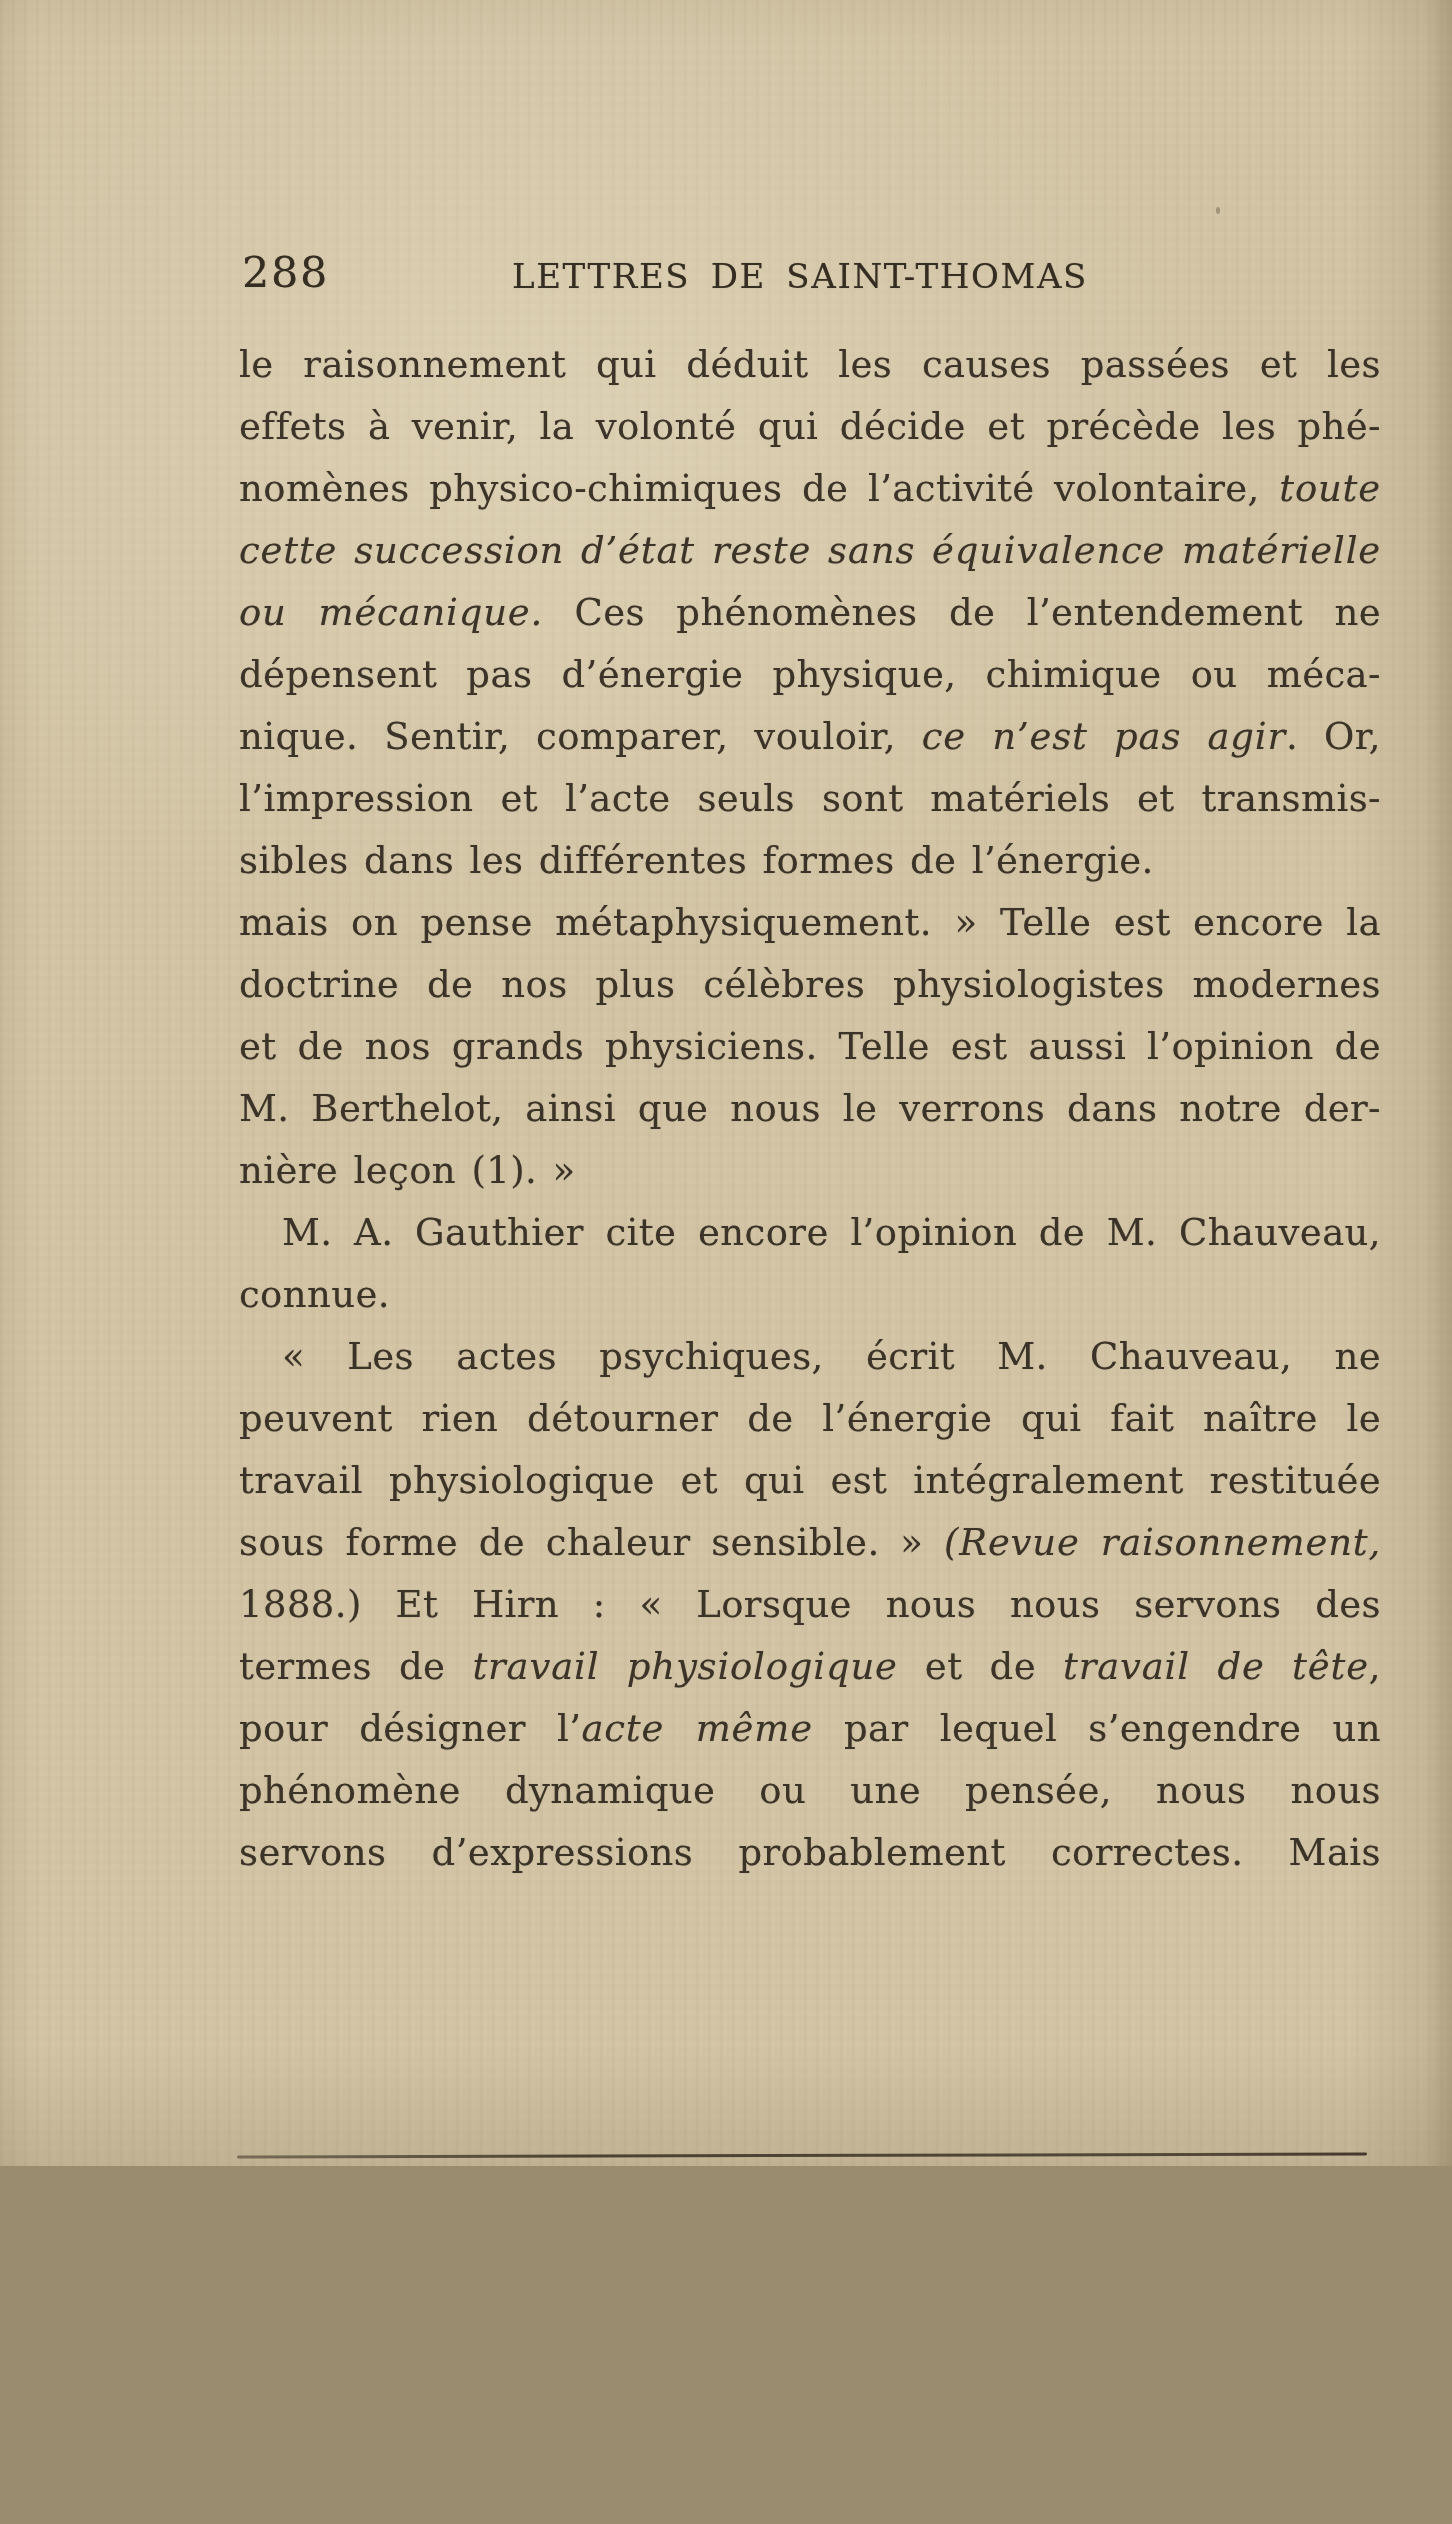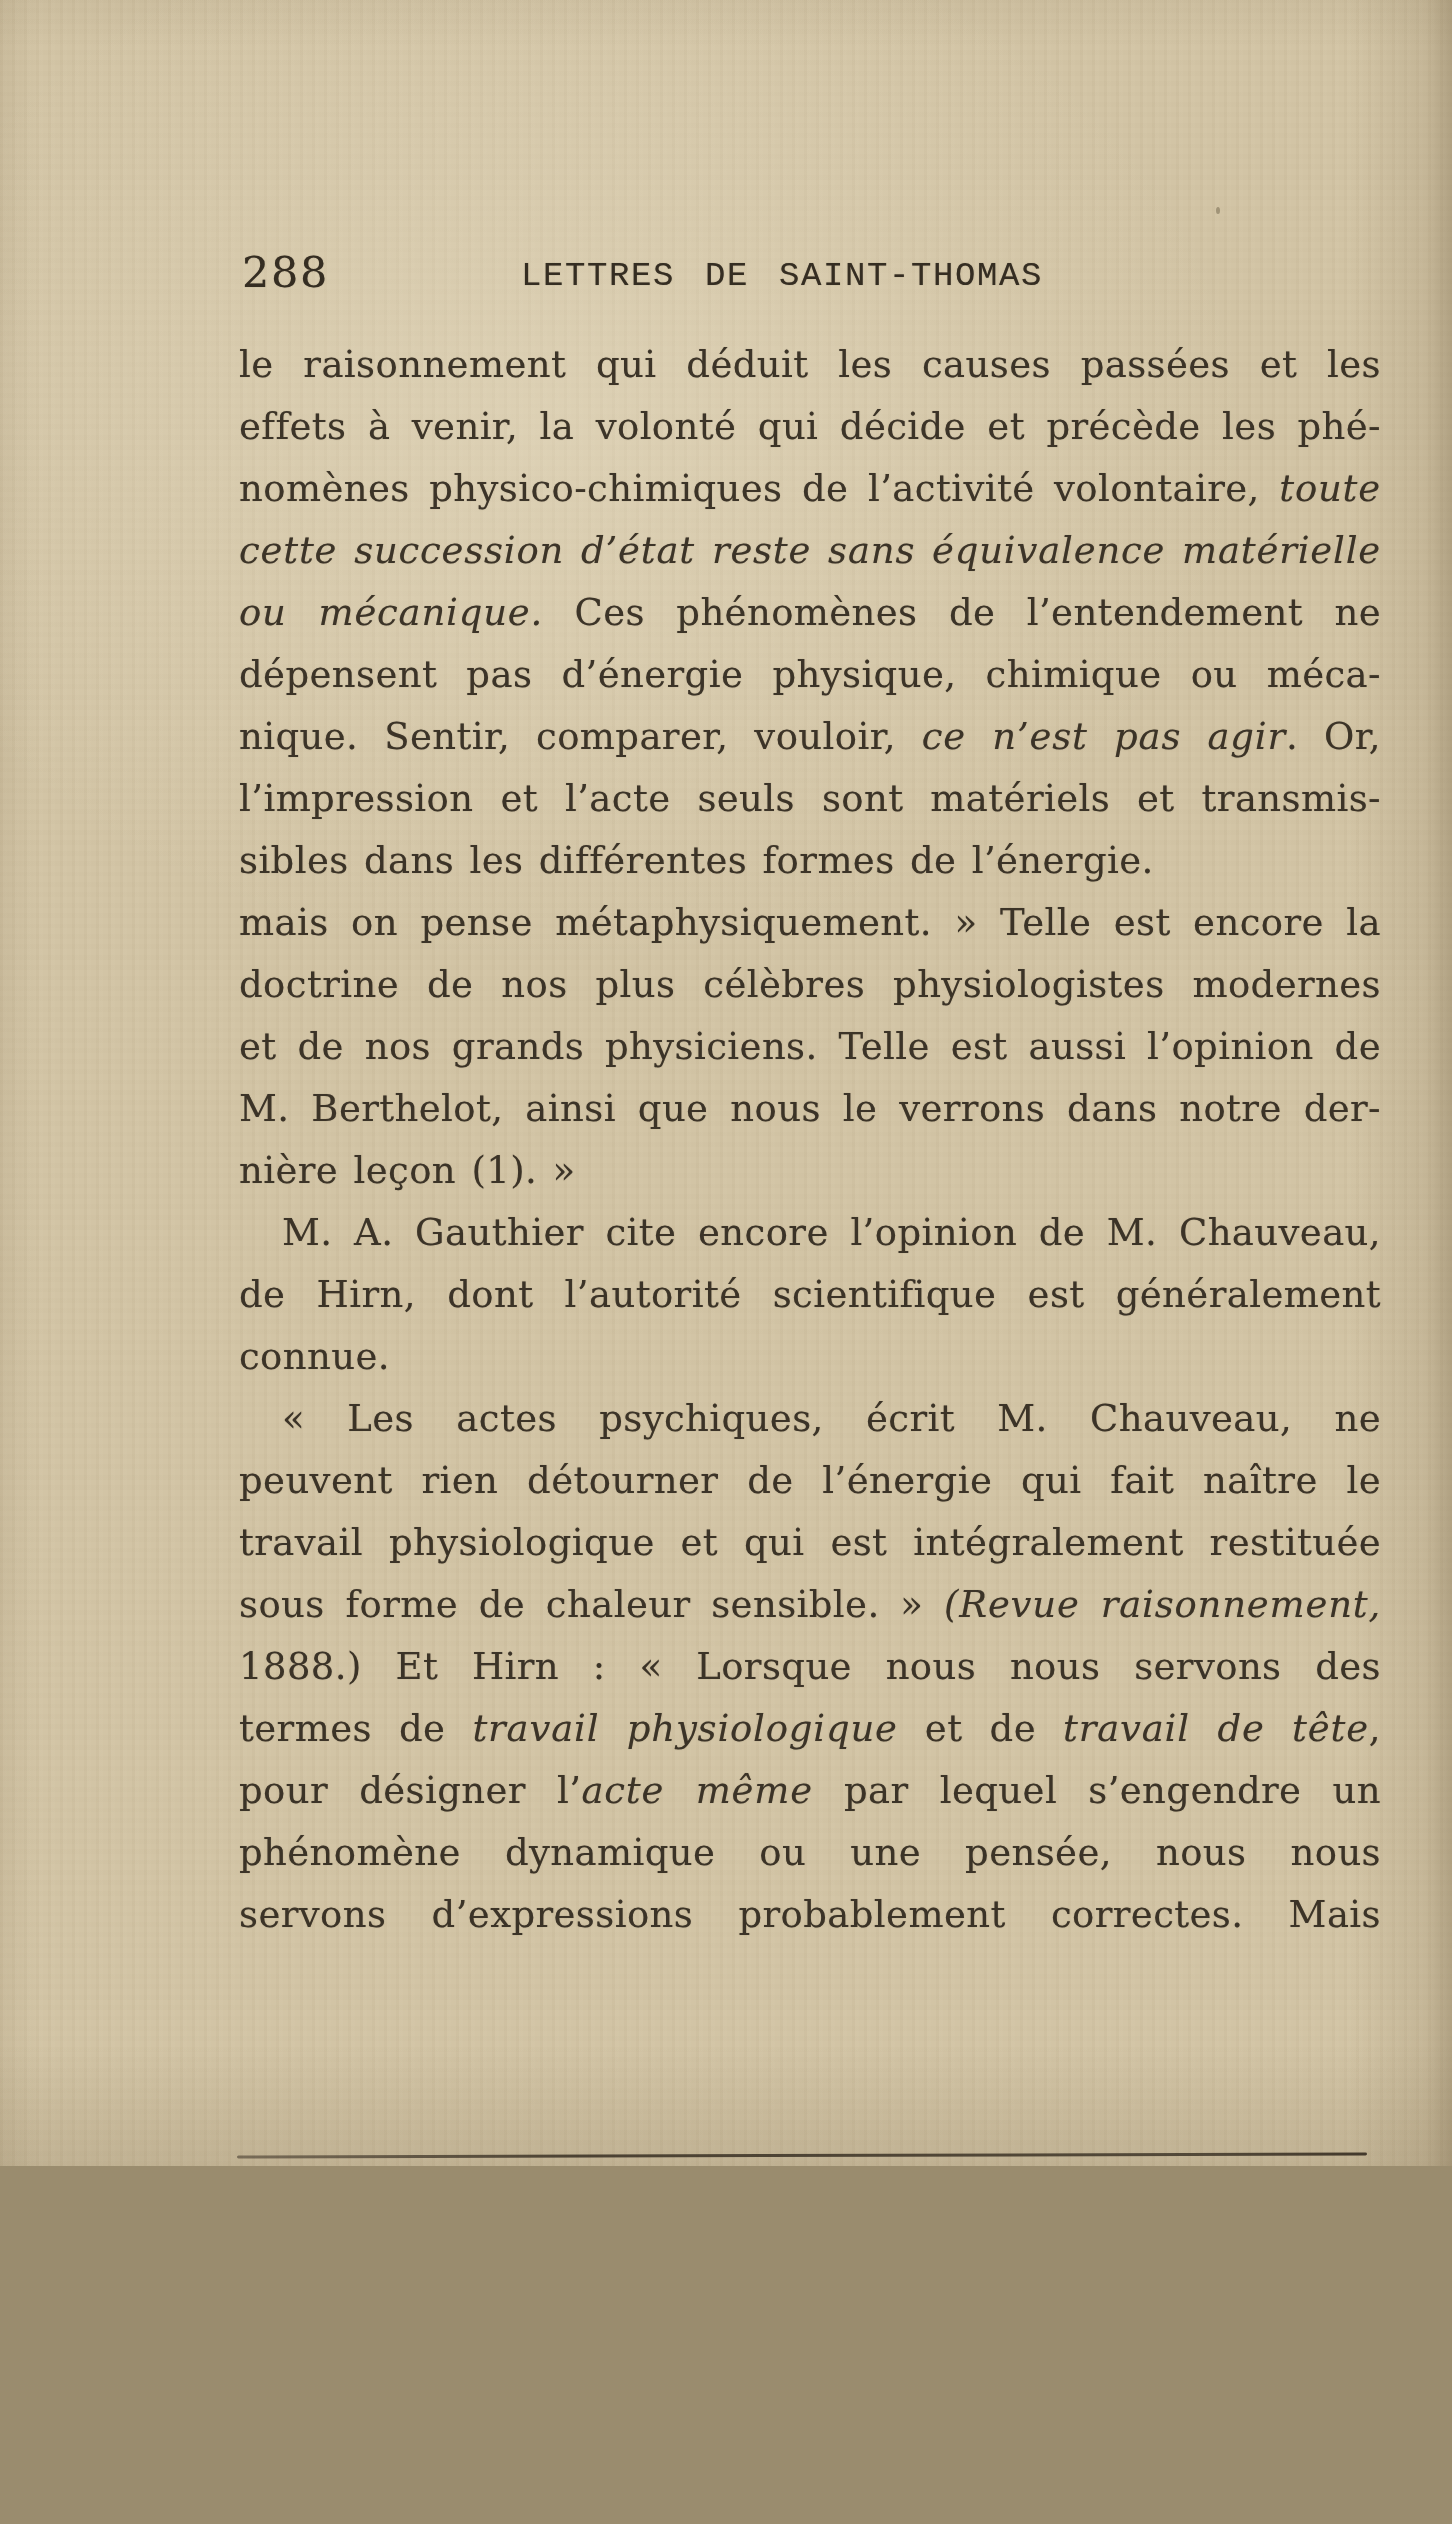--- a/index.html
+++ b/index.html
@@ -25,28 +25,27 @@
   }
   .running-head { position: absolute; top: 0; left: 0; width: 100%; height: 0; }
   .page-number {
     position: absolute; left: 242px; top: 251px;
     font-size: 43px; line-height: 1;
     letter-spacing: 1.6px;
     color: rgba(48,41,31,0.95);
     text-shadow: 0 0 0.8px rgba(70,60,45,0.55);
   }
   .running-title {
-    position: absolute; left: 782px; top: 259px;
+    position: absolute; left: 800px; top: 259px;
     transform: translateX(-50%);
     font-size: 34px; line-height: 1;
     letter-spacing: 1.6px; word-spacing: 8px;
     white-space: nowrap;
     color: rgba(48,41,31,0.95);
     text-shadow: 0 0 0.8px rgba(70,60,45,0.55);
-    font-family: Liberation Mono, monospace;
   }
   .body-text {
     position: absolute; left: 239px; top: 334px;
     width: 1142px;
     font-size: 37px;
     line-height: 62px;
     letter-spacing: 0.4px;
     word-spacing: 3.2px;
     text-shadow: 0 0 0.8px rgba(80,68,50,0.5);
   }
@@ -94,21 +93,20 @@
       <div class="line"><span>dépensent pas d’énergie physique, chimique ou méca-</span></div>
       <div class="line"><span>nique. Sentir, comparer, vouloir, </span><span class="it">ce n’est pas agir</span><span>. Or,</span></div>
       <div class="line"><span>l’impression et l’acte seuls sont matériels et transmis-</span></div>
       <div class="line end"><span>sibles dans les différentes formes de l’énergie.</span></div>
       <div class="line"><span>mais on pense métaphysiquement. » Telle est encore la</span></div>
       <div class="line"><span>doctrine de nos plus célèbres physiologistes modernes</span></div>
       <div class="line"><span>et de nos grands physiciens. Telle est aussi l’opinion de</span></div>
       <div class="line"><span>M. Berthelot, ainsi que nous le verrons dans notre der-</span></div>
       <div class="line end"><span>nière leçon (1). »</span></div>
       <div class="line indent"><span>M. A. Gauthier cite encore l’opinion de M. Chauveau,</span></div>
-      <div class="line"><span>de Hirn, dont l’autorité scientifique est généralement</span></div>
       <div class="line end"><span>connue.</span></div>
       <div class="line indent"><span>« Les actes psychiques, écrit M. Chauveau, ne</span></div>
       <div class="line"><span>peuvent rien détourner de l’énergie qui fait naître le</span></div>
       <div class="line"><span>travail physiologique et qui est intégralement restituée</span></div>
       <div class="line"><span>sous forme de chaleur sensible. » </span><span class="it">(Revue raisonnement,</span></div>
       <div class="line"><span>1888.) Et Hirn : « Lorsque nous nous servons des</span></div>
       <div class="line"><span>termes de </span><span class="it">travail physiologique</span><span> et de </span><span class="it">travail de tête</span><span>,</span></div>
       <div class="line"><span>pour désigner l’</span><span class="it">acte même</span><span> par lequel s’engendre un</span></div>
       <div class="line"><span>phénomène dynamique ou une pensée, nous nous</span></div>
       <div class="line"><span>servons d’expressions probablement correctes. Mais</span></div>

